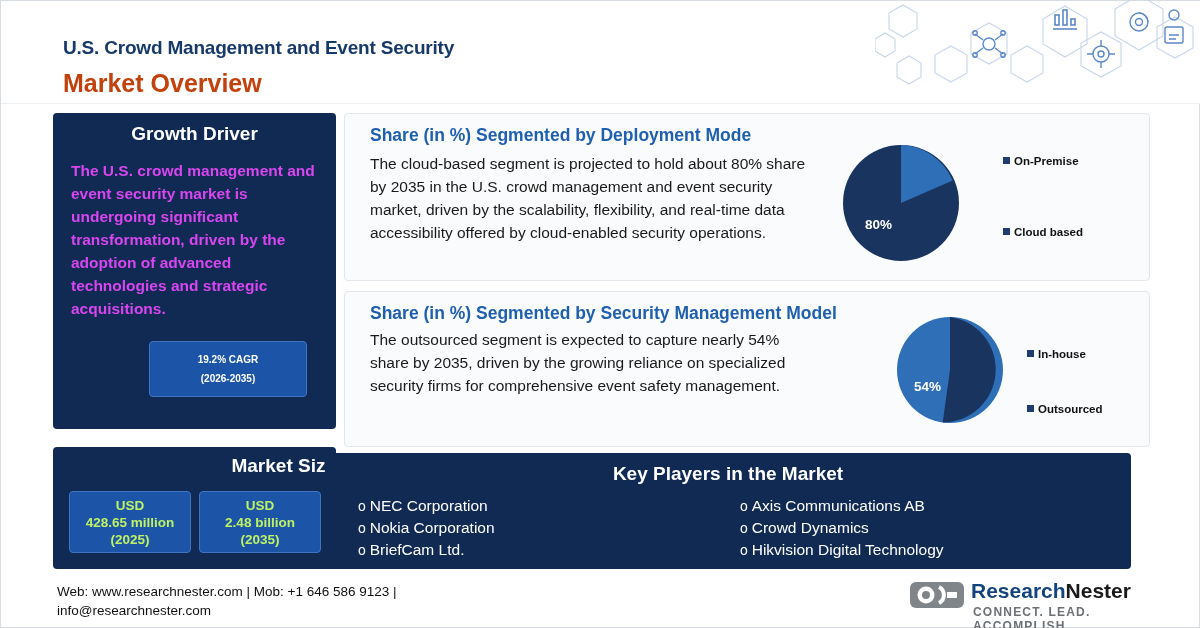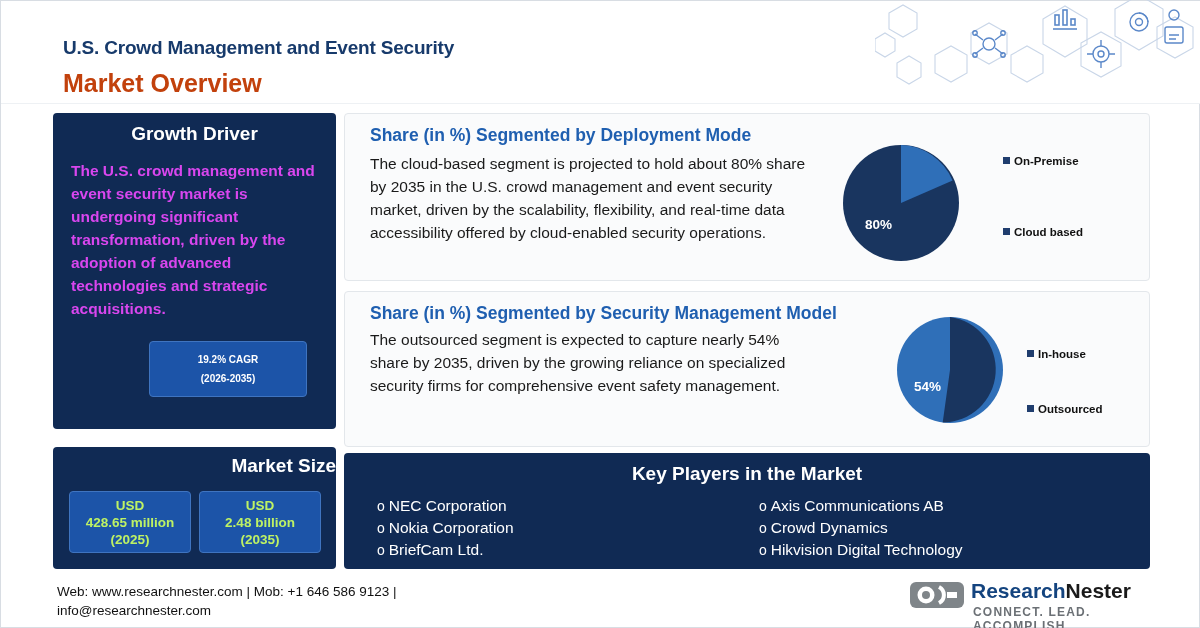--- a/index.html
+++ b/index.html
@@ -98,21 +98,21 @@
   }
   .legend span.lbl { vertical-align: middle; }
 
   .pie-wrap { position: absolute; }
   .pie-label {
     position: absolute; color: #ffffff; font-size: 13.5px; font-weight: bold;
   }
 
   
   .kp-card {
-    position: absolute; left: 343px; top: 452px; width: 806px; height: 116px;
+    position: absolute; left: 324px; top: 452px; width: 806px; height: 116px;
     background: #102a54; border-radius: 4px;
   }
   .kp-title {
     position: absolute; left: 0; top: 10px; width: 806px; text-align: center;
     color: #ffffff; font-size: 19px; font-weight: bold;
   }
   .kp-col { position: absolute; top: 42px; color: #ffffff; font-size: 15.5px; line-height: 22px; }
   .kp-col.left { left: 33px; }
   .kp-col.right { left: 415px; }
   .kp-col div::before { content: "o "; font-size: 14px; }

